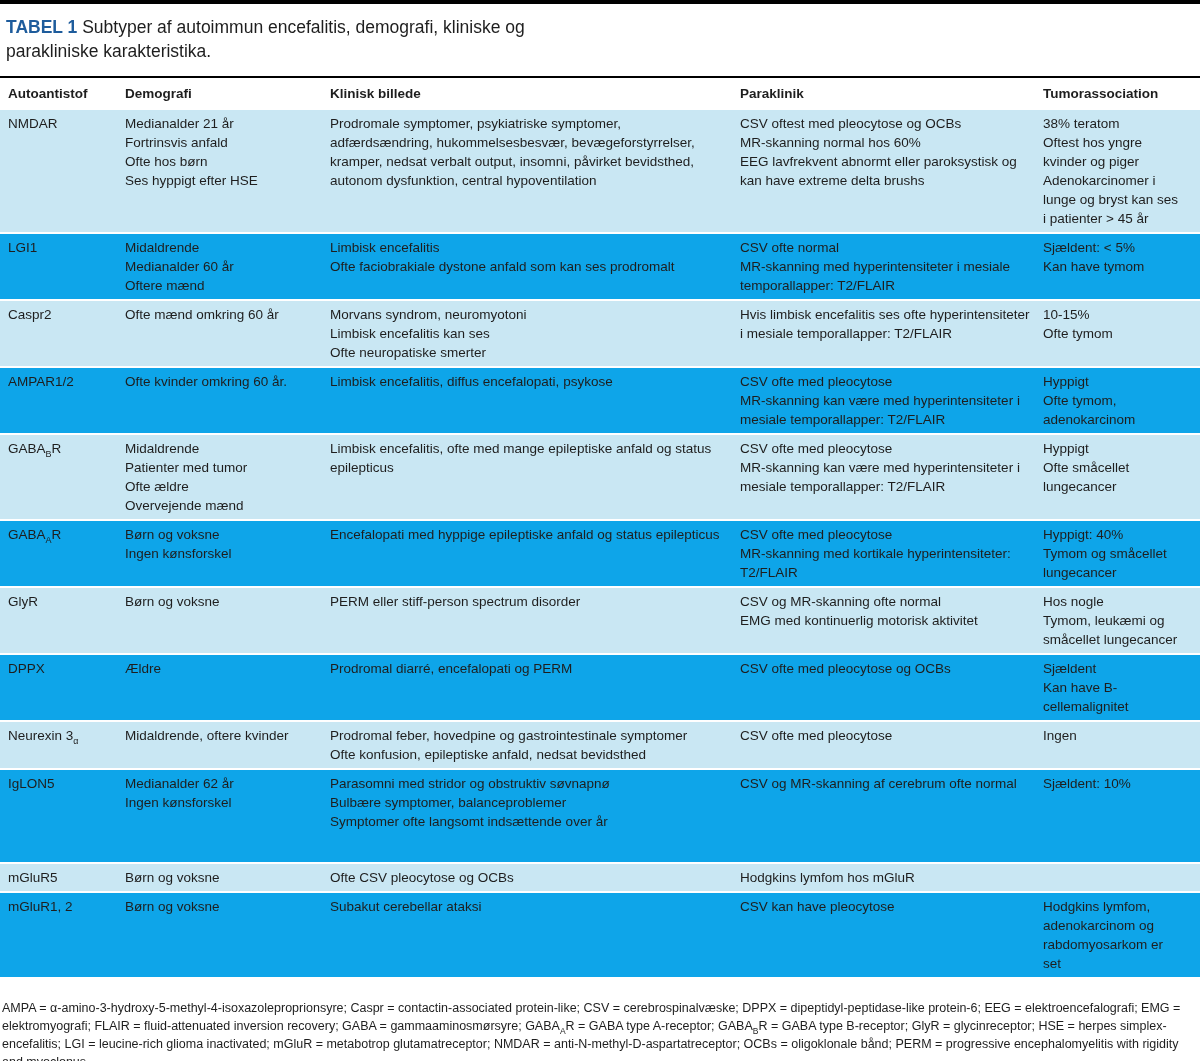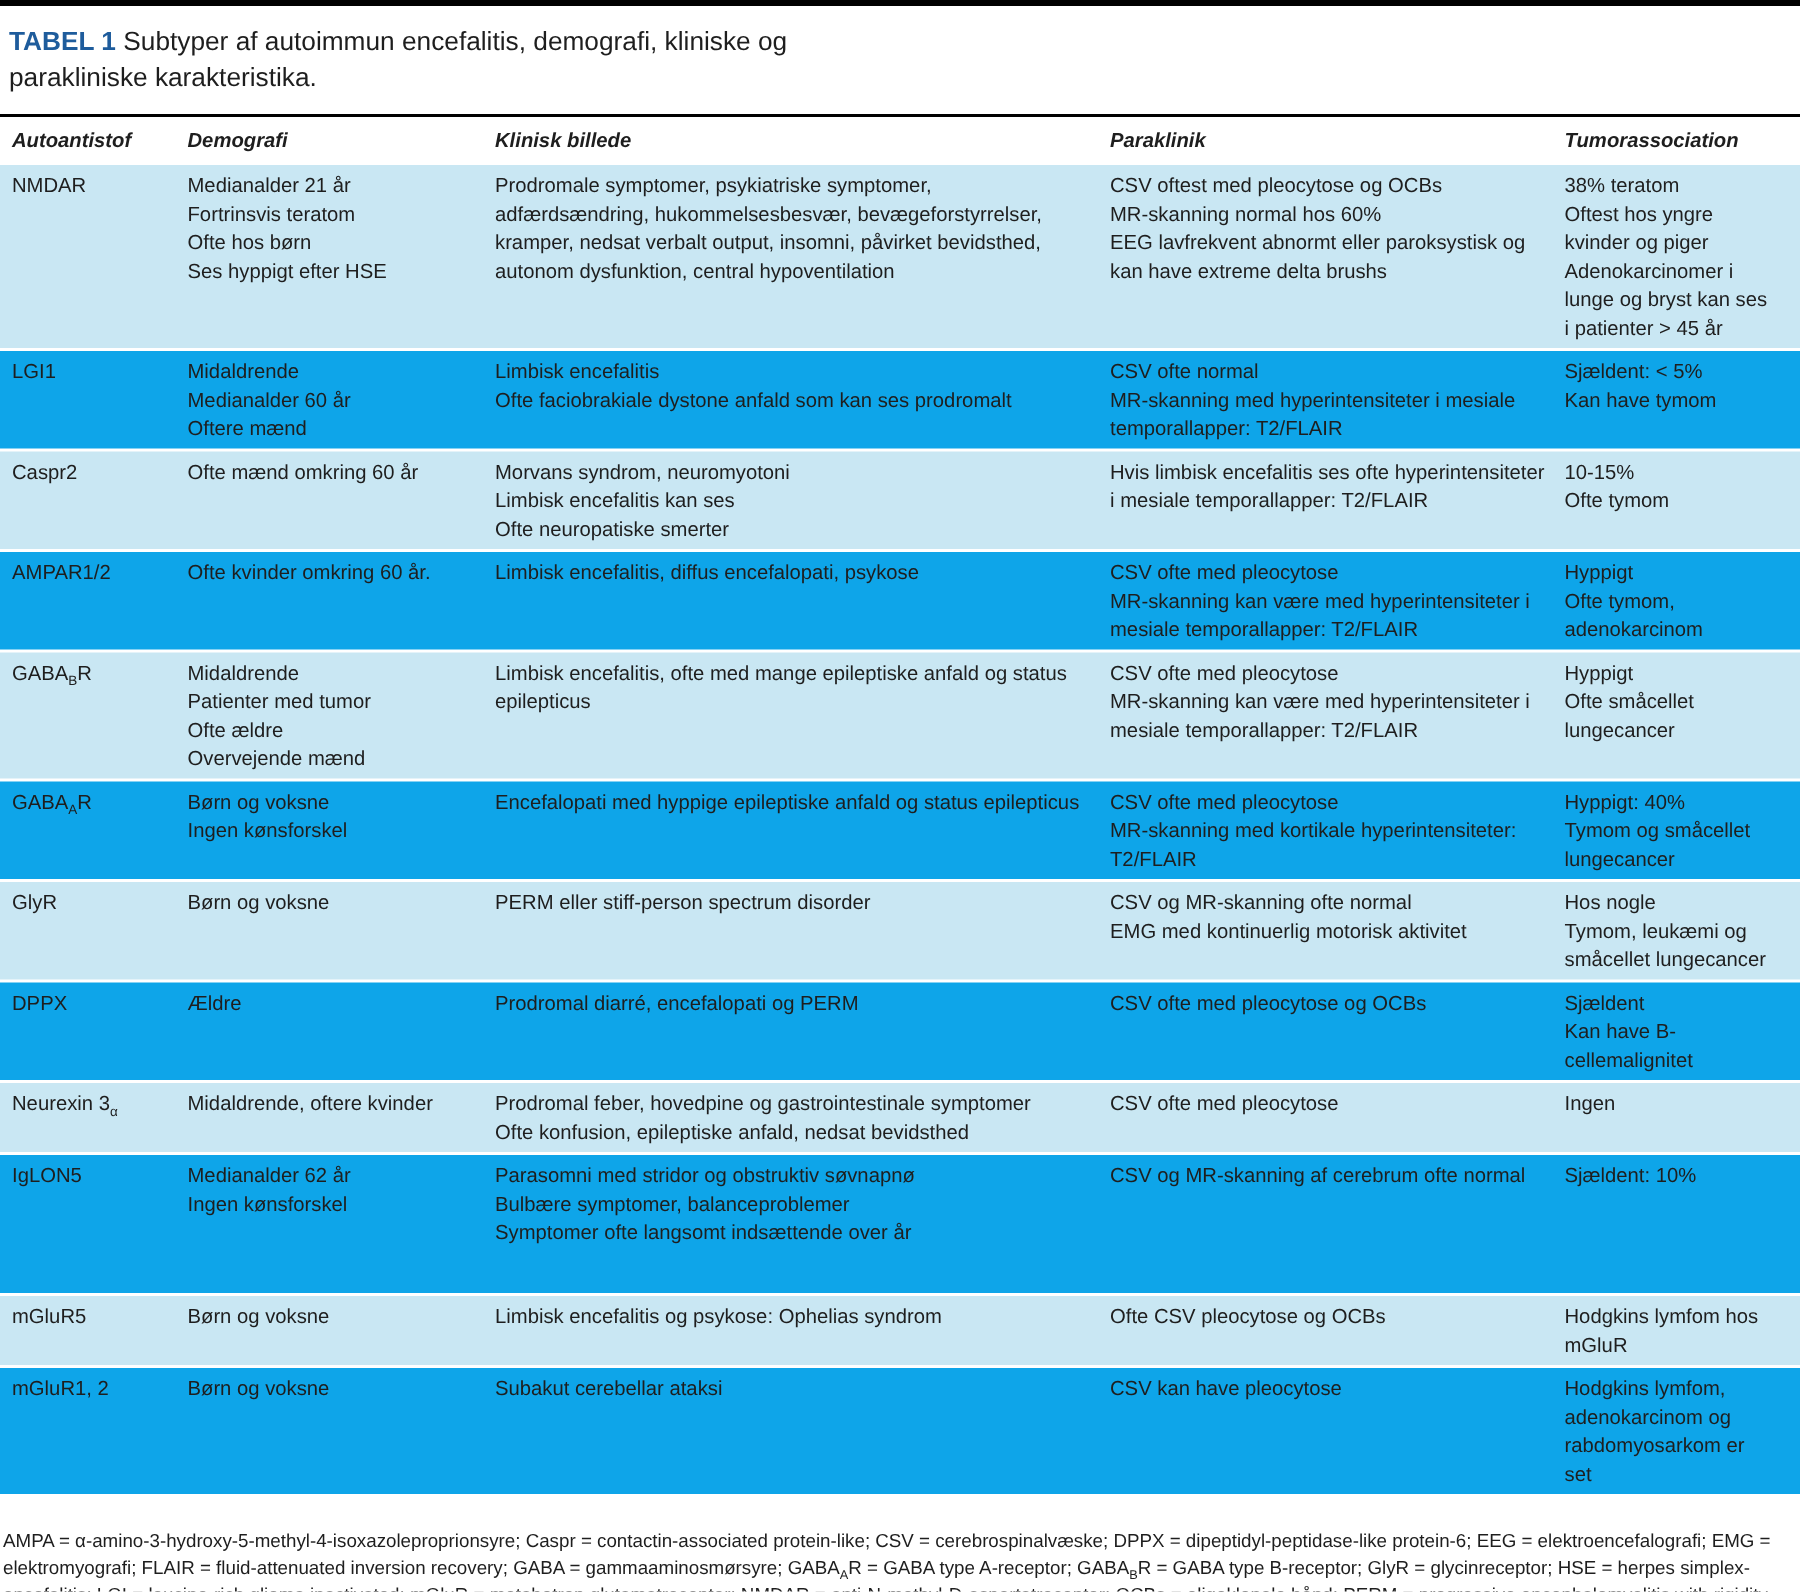--- a/index.html
+++ b/index.html
@@ -13,21 +13,21 @@
   .caption{
     padding:11px 8px 13px 6px;font-size:17.5px;line-height:24px;max-width:530px;
   }
   .caption .label{font-weight:bold;color:#1e5c9c;text-align:center;}
   .grid{
     display:grid;
     grid-template-columns:117px 205px 410px 303px 1fr;
     padding-left:8px;padding-right:8px;box-sizing:border-box;
   }
   .header-row{padding-top:8px;padding-bottom:9px;font-weight:bold;font-size:13.5px;background:#fff;}
-  .hcell{padding-right:6px;font-style:italic;}
+  .hcell{padding-right:6px;}
   #table-body .row{margin-bottom:2px;padding-top:4px;padding-bottom:4px;}
   #table-body .row.dark{background:#c9e7f3;}
   #table-body .row.light{background:#0ea5e9;}
   .cell{font-size:13.5px;line-height:19px;padding-right:13px;}
   .cell sub{font-size:9px;line-height:0;}
   #table-body .row:nth-child(7){min-height:65px;}
   #table-body .row:nth-child(10){min-height:92px;}
   .footnote{
     padding:9px 4px 0 2px;font-size:12.5px;line-height:18px;color:#1e1e1e;
   }
@@ -52,21 +52,21 @@
     <div class="hcell">Klinisk billede</div>
     <div class="hcell">Paraklinik</div>
     <div class="hcell">Tumorassociation</div>
   </div>
 
   <div id="table-body">
       <div class="grid row dark">
         <div class="cell"><span>NMDAR</span></div>
         <div class="cell">
           <div class="line">Medianalder 21 år</div>
-          <div class="line">Fortrinsvis teratom</div>
+          <div class="line">Fortrinsvis anfald</div>
           <div class="line">Ofte hos børn</div>
           <div class="line">Ses hyppigt efter HSE</div>
         </div>
         <div class="cell">
           <div class="line">Prodromale symptomer, psykiatriske symptomer, adfærdsændring, hukommelsesbesvær, bevægeforstyrrelser, kramper, nedsat verbalt output, insomni, påvirket bevidsthed, autonom dysfunktion, central hypoventilation</div>
         </div>
         <div class="cell">
           <div class="line">CSV oftest med pleocytose og OCBs</div>
           <div class="line">MR-skanning normal hos 60%</div>
           <div class="line">EEG lavfrekvent abnormt eller paroksystisk og kan have extreme delta brushs</div>
@@ -236,23 +236,20 @@
         <div class="cell">
           <div class="line">Sjældent: 10%</div>
         </div>
       </div>
       <div class="grid row dark">
         <div class="cell"><span>mGluR5</span></div>
         <div class="cell">
           <div class="line">Børn og voksne</div>
         </div>
         <div class="cell">
-          <div class="line">Limbisk encefalitis og psykose: Ophelias syndrom</div>
-        </div>
-        <div class="cell">
           <div class="line">Ofte CSV pleocytose og OCBs</div>
         </div>
         <div class="cell">
           <div class="line">Hodgkins lymfom hos mGluR</div>
         </div>
       </div>
       <div class="grid row light">
         <div class="cell"><span>mGluR1, 2</span></div>
         <div class="cell">
           <div class="line">Børn og voksne</div>

